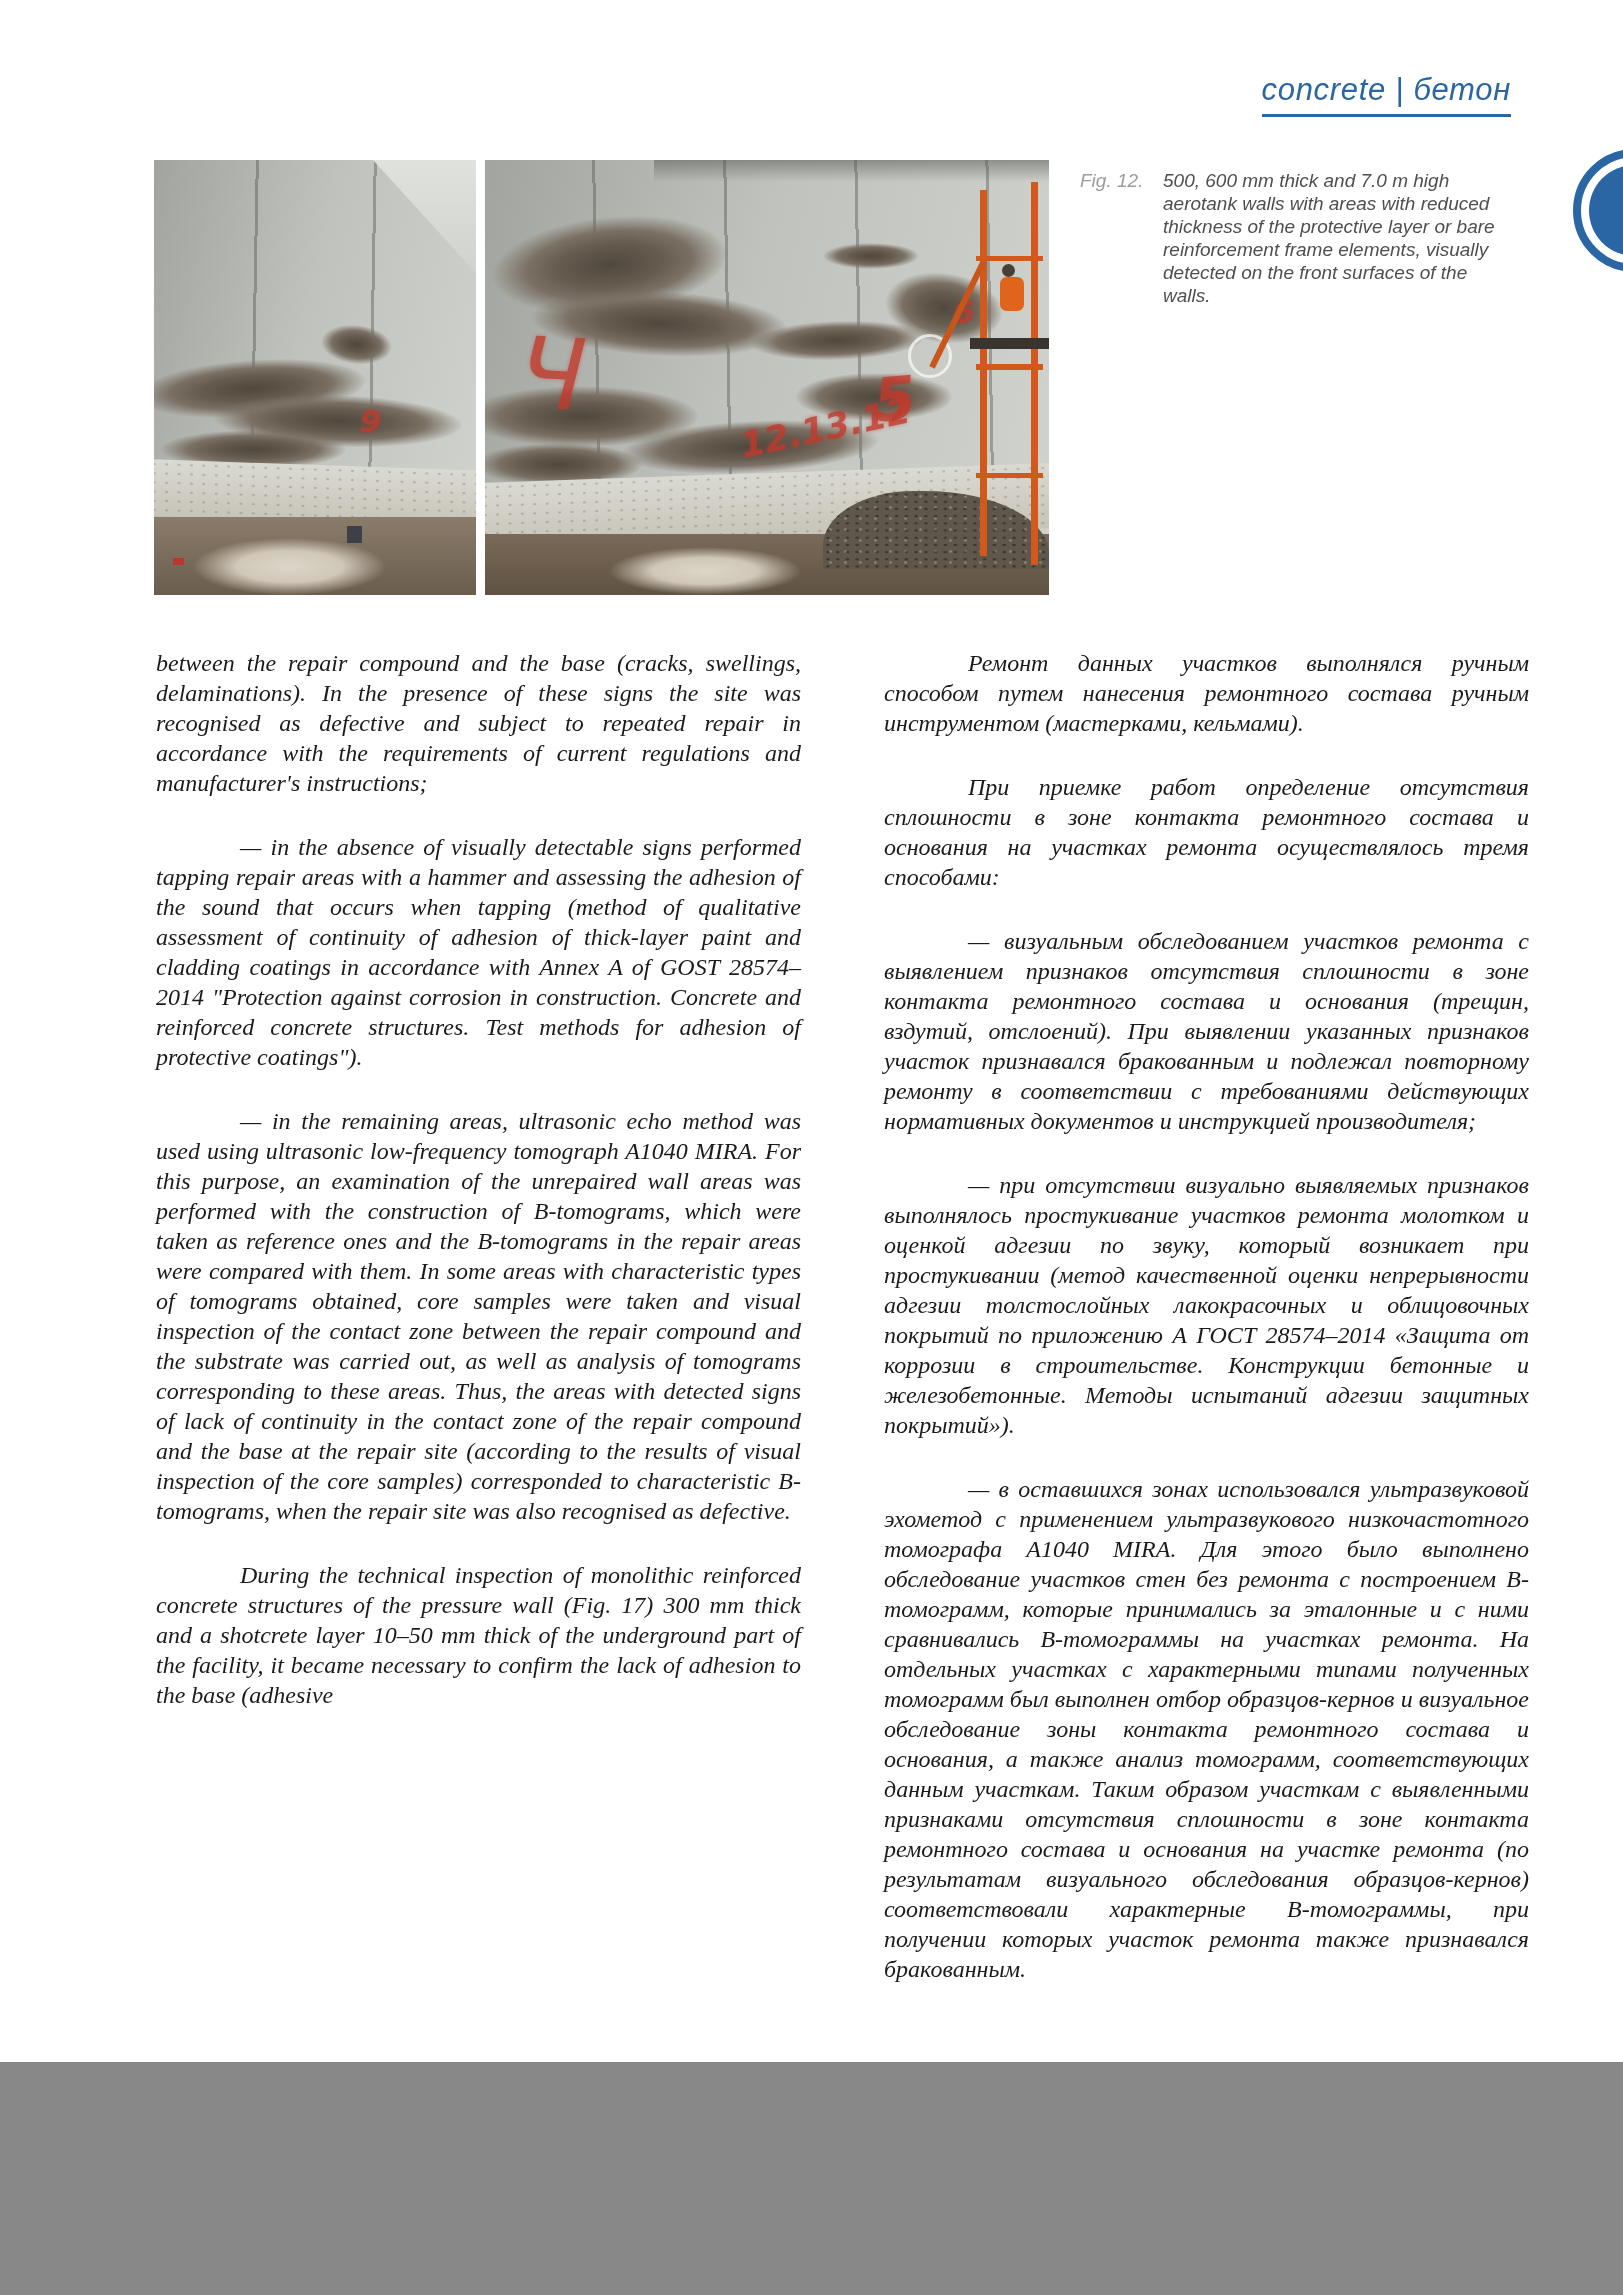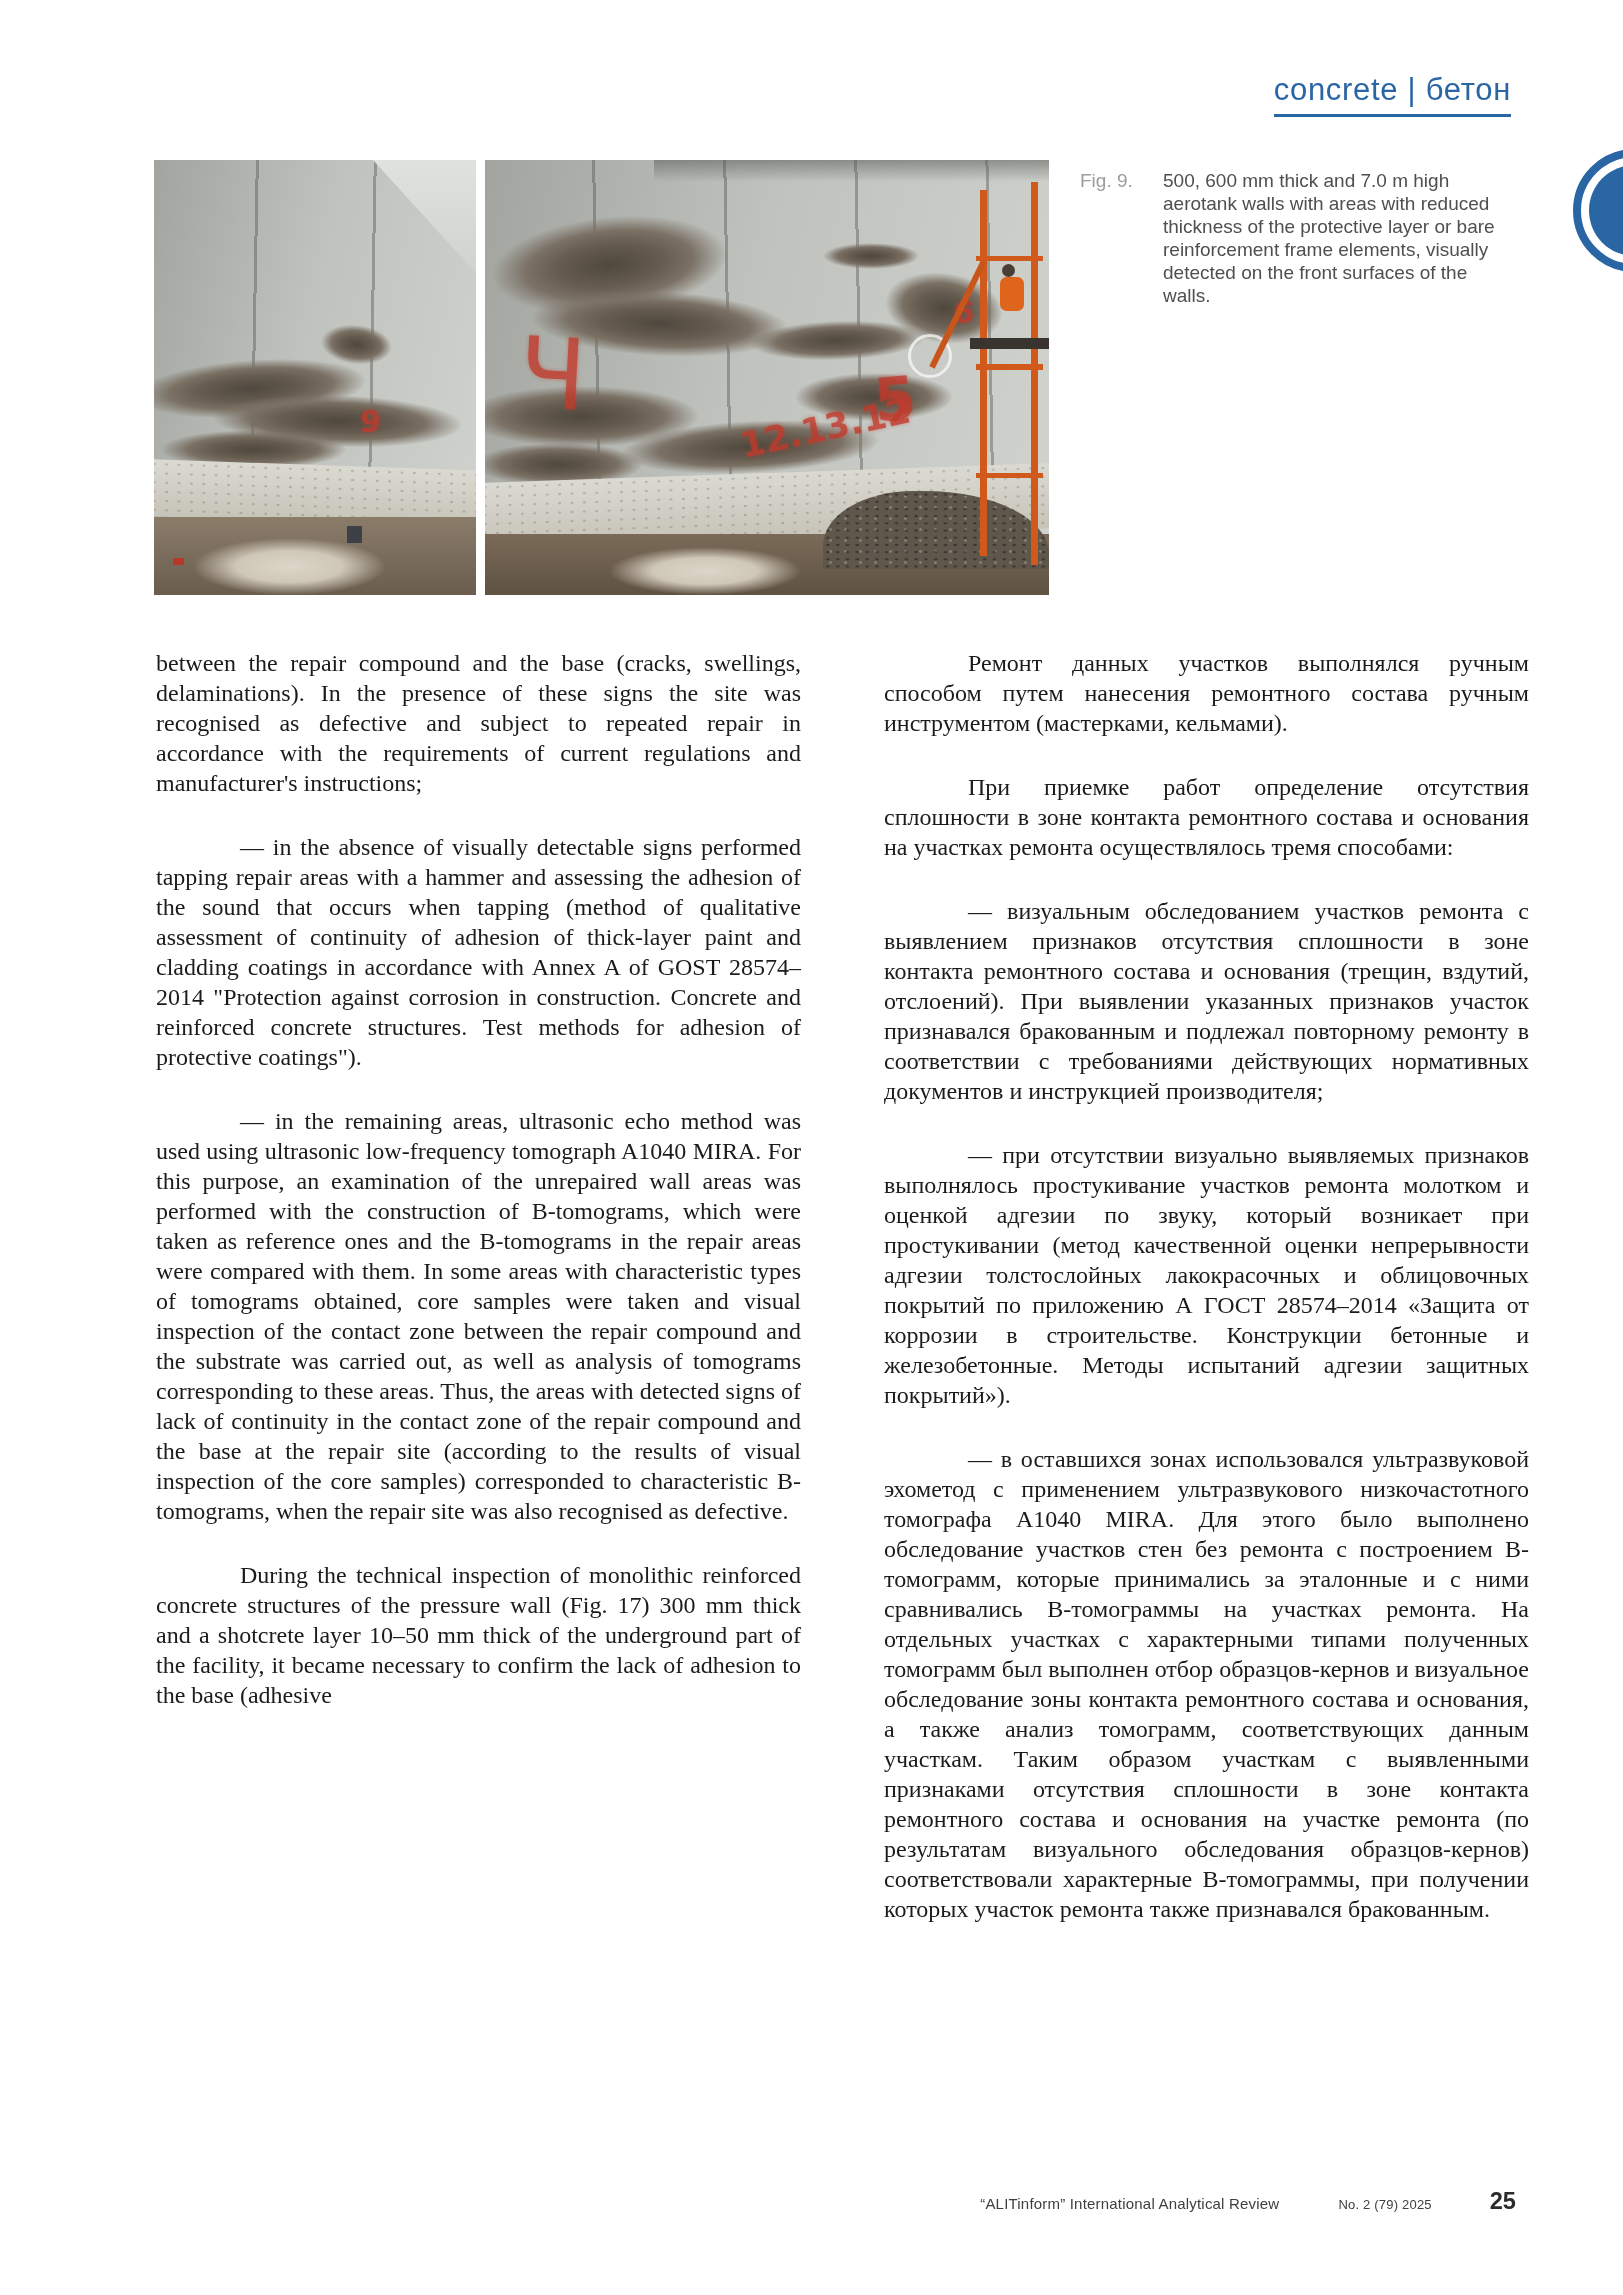--- a/index.html
+++ b/index.html
@@ -1,17 +1,17 @@
 <!DOCTYPE html>
 <html style="font-size:10.5px"><head>
 <meta charset="utf-8">
 <style>
   html,body{margin:0;padding:0;background:#888;}
-  .page{position:relative;width:1623px;height:2295px;background:#ffffff;overflow:hidden;
-        font-family:"Liberation Serif",serif;color:#1b1b1b;}
+  .page{position:relative;width:1623px;height:2062px;background:#ffffff;overflow:hidden;
+        font-family:"Liberation Serif",serif;color:#1b1b1b;font-style:italic;}
 
   
   .header{position:absolute;top:73px;right:112px;}
   .header .title{display:inline-block;font-family:"Liberation Sans",sans-serif;
         font-size:31px;line-height:34px;color:#2a65a4;padding-bottom:6.5px;
         border-bottom:3.9px solid #2a65a4;letter-spacing:0.7px;}
 
   
   .logo{position:absolute;top:149px;right:-73px;width:123px;height:123px;border-radius:50%;
         border:8.5px solid #2a65a4;box-sizing:border-box;}
@@ -140,21 +140,21 @@
       <div class="scaffold-bar" style="right:1%;top:72%;width:12%;"></div>
       <div class="scaffold-diag" style="right:11%;top:23%;height:118px;"></div>
       <div class="plank" style="right:0;top:41%;width:14%;"></div>
       <div class="worker-head" style="right:6%;top:24%;"></div>
       <div class="worker-vest" style="right:4.5%;top:27%;"></div>
     </div>
   </div>
 
   <div class="captions">
     <div class="cap-row">
-      <div class="cap-label">Fig. 9.</div>
+      <div class="cap-label">Fig. 12.</div>
       <div class="cap-text">500, 600 mm thick and 7.0 m high aerotank walls with areas with reduced thickness of the protective layer or bare reinforcement frame elements, visually detected on the front surfaces of the walls.</div>
     </div>
   </div>
 
   <div class="col col-left">
     <p>between the repair compound and the base (cracks, swellings, delaminations). In the presence of these signs the site was recognised as defective and subject to repeated repair in accordance with the requirements of current regulations and manufacturer's instructions;</p>
     <p class="ind">— in the absence of visually detectable signs performed tapping repair areas with a hammer and assessing the adhesion of the sound that occurs when tapping (method of qualitative assessment of continuity of adhesion of thick-layer paint and cladding coatings in accordance with Annex A of GOST 28574–2014 "Protection against corrosion in construction. Concrete and reinforced concrete structures. Test methods for adhesion of protective coatings").</p>
     <p class="ind">— in the remaining areas, ultrasonic echo method was used using ultrasonic low-frequency tomograph A1040 MIRA. For this purpose, an examination of the unrepaired wall areas was performed with the construction of B-tomograms, which were taken as reference ones and the B-tomograms in the repair areas were compared with them. In some areas with characteristic types of tomograms obtained, core samples were taken and visual inspection of the contact zone between the repair compound and the substrate was carried out, as well as analysis of tomograms corresponding to these areas. Thus, the areas with detected signs of lack of continuity in the contact zone of the repair compound and the base at the repair site (according to the results of visual inspection of the core samples) corresponded to characteristic B-tomograms, when the repair site was also recognised as defective.</p>
     <p class="ind">During the technical inspection of monolithic reinforced concrete structures of the pressure wall (Fig. 17) 300 mm thick and a shotcrete layer 10–50 mm thick of the underground part of the facility, it became necessary to confirm the lack of adhesion to the base (adhesive</p>
   </div>

